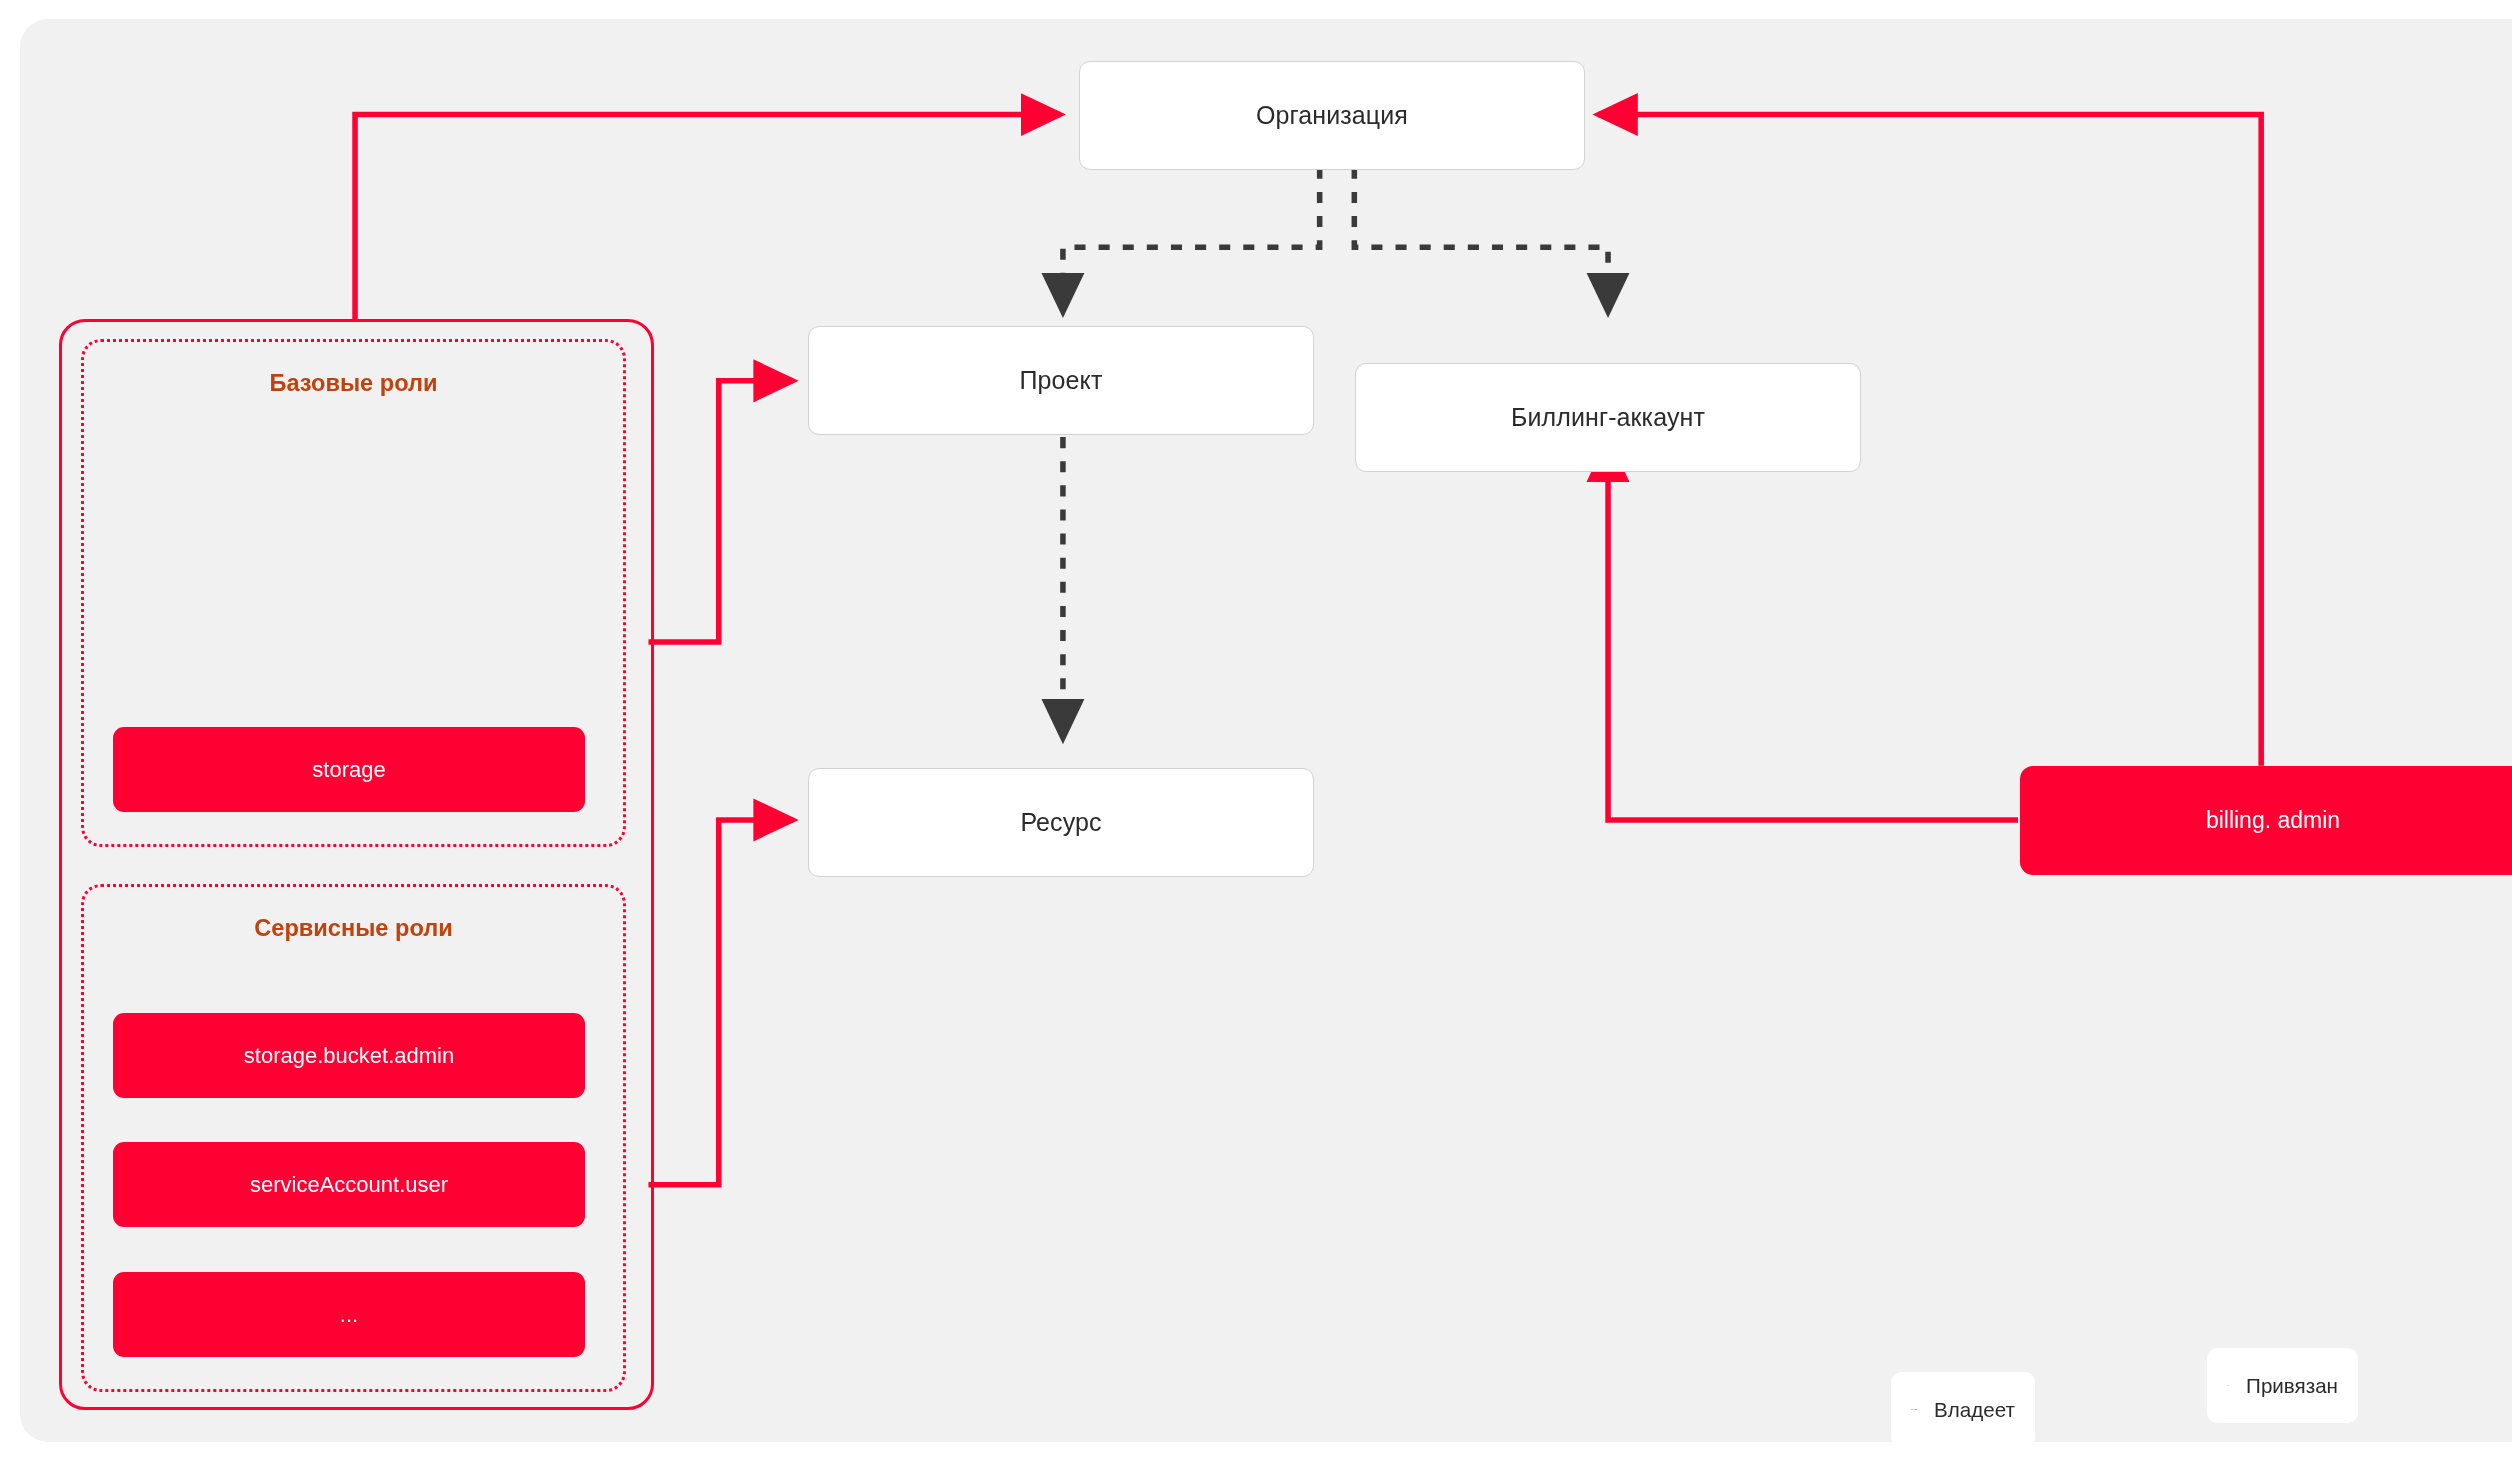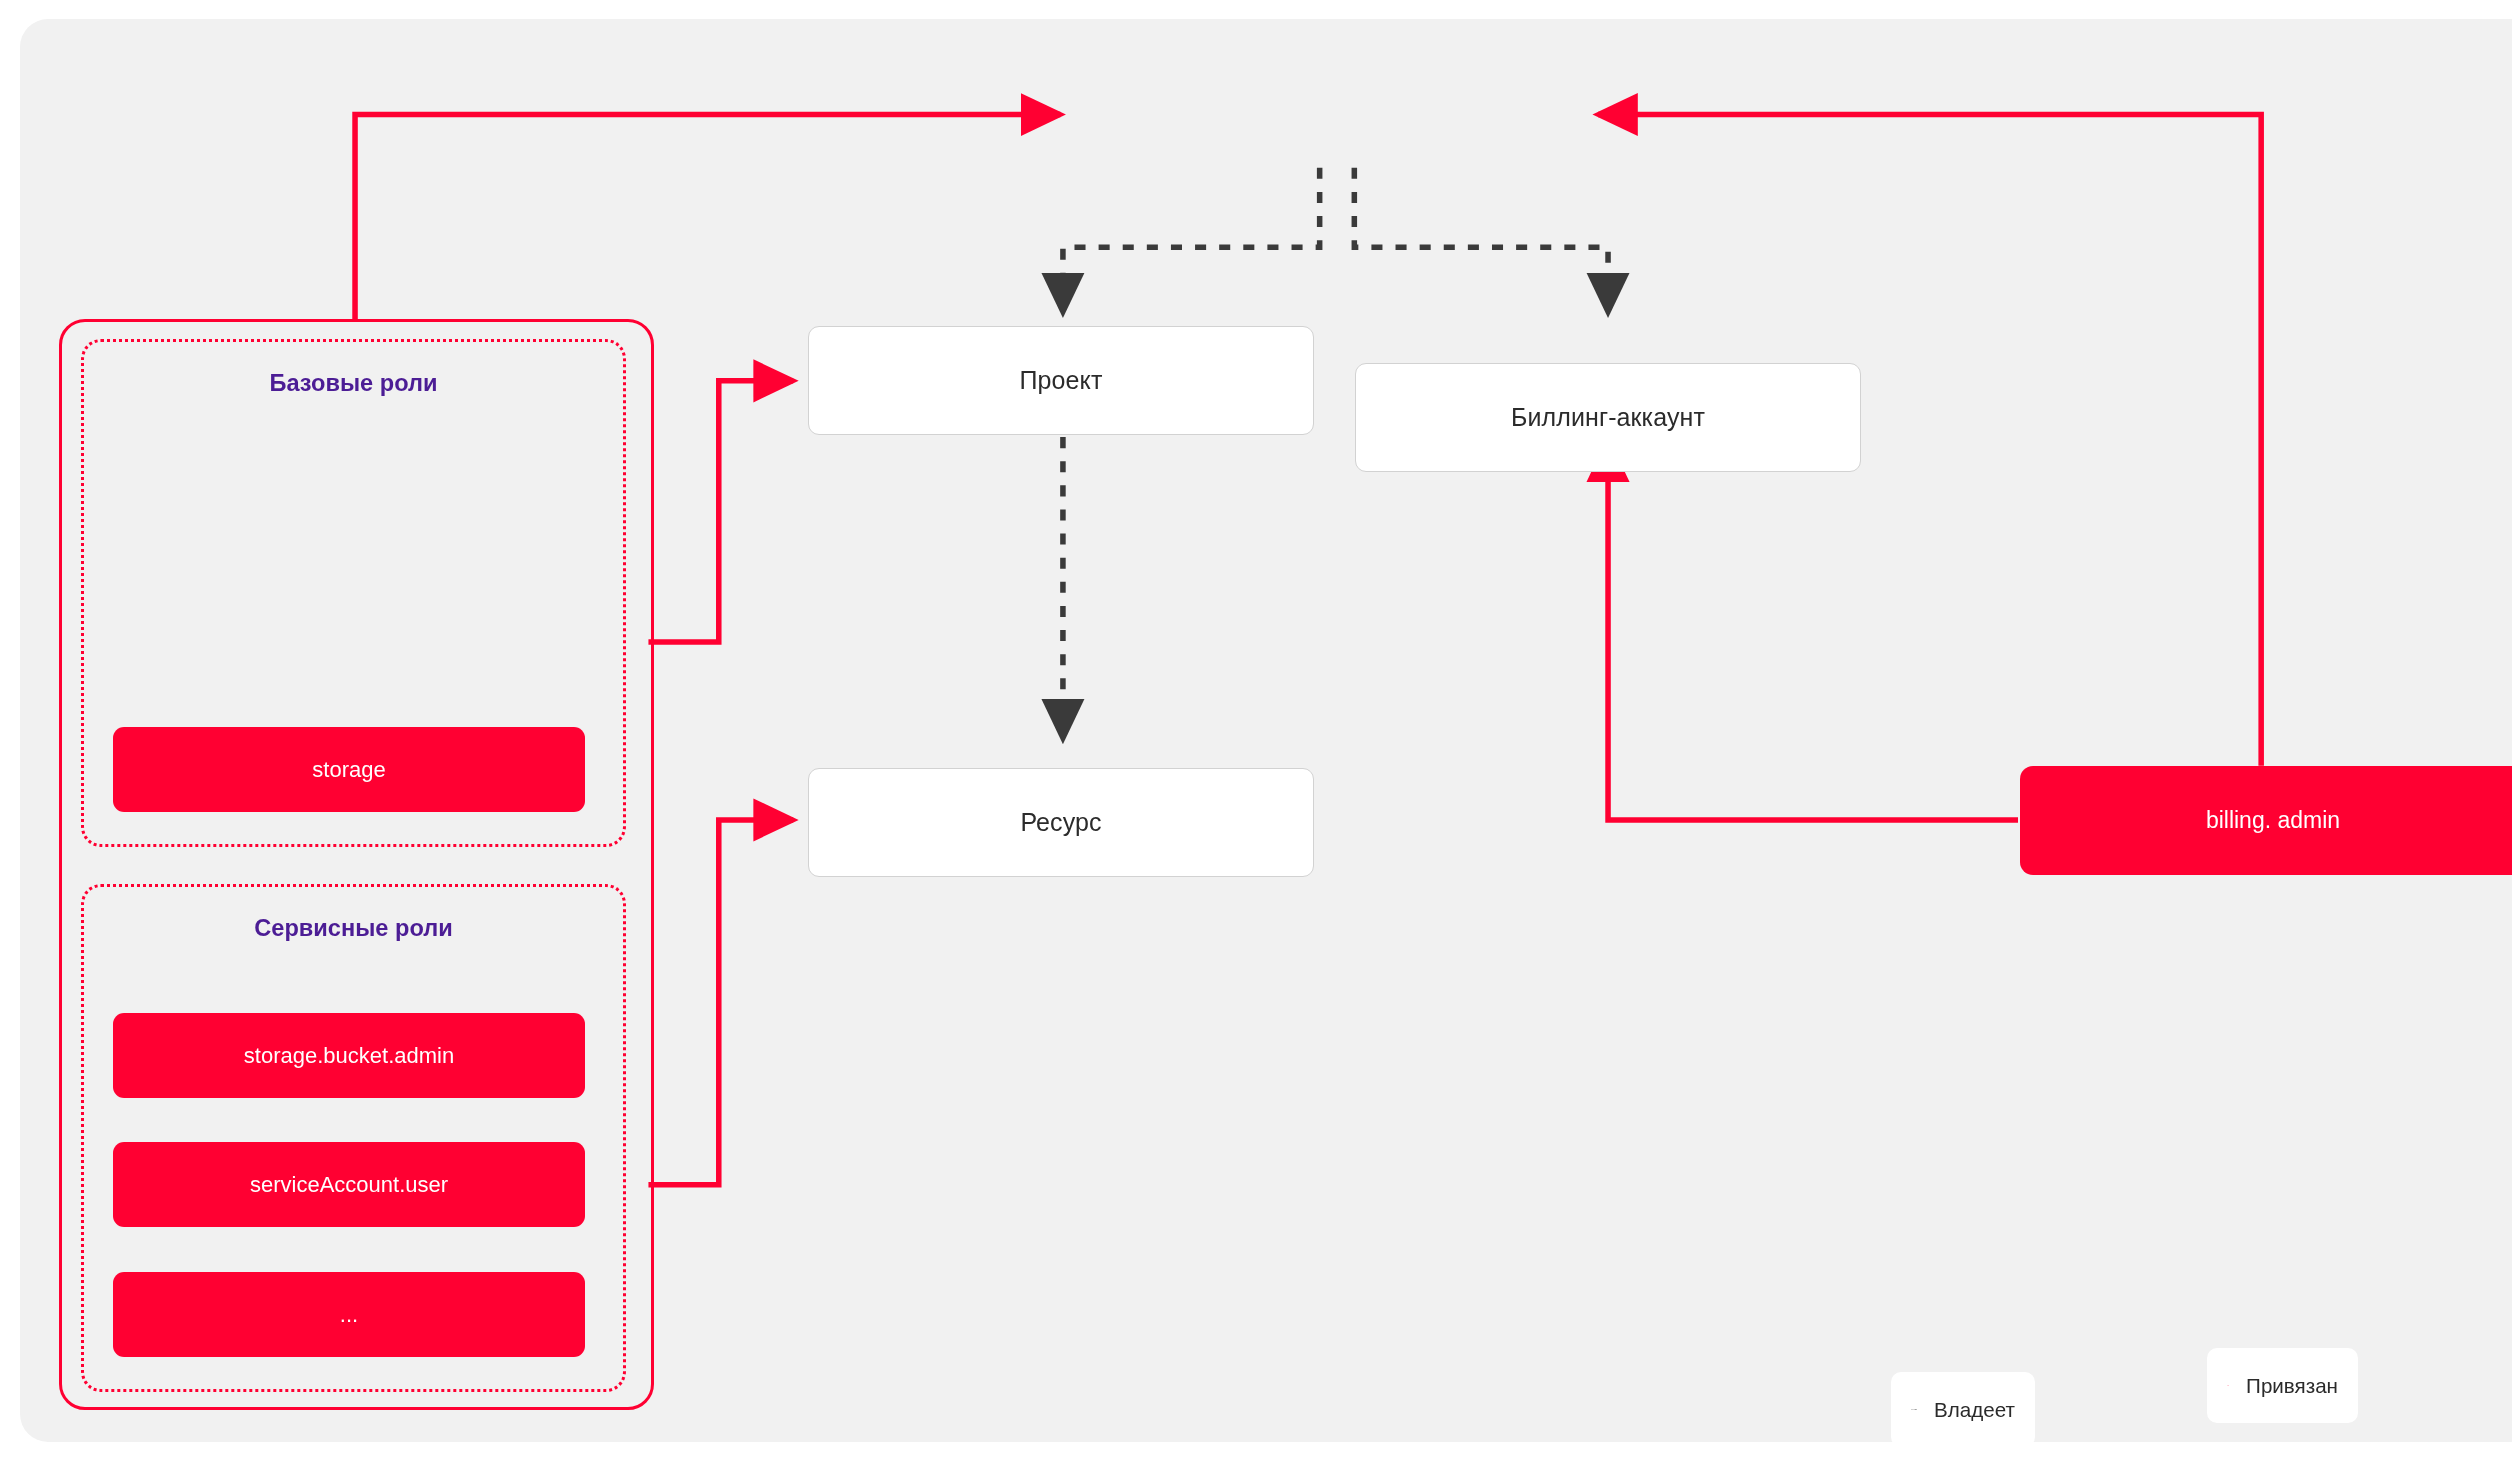--- a/index.html
+++ b/index.html
@@ -11,21 +11,21 @@
     display:flex;align-items:center;justify-content:center;
     color:#2b2b2b;font-size:25px;letter-spacing:0.1px;
   }
   .rolebox{
     position:absolute;border:3.5px solid #FF0032;border-radius:26px;background:transparent;
   }
   .rolegroup{
     position:absolute;border:3.5px dotted #FF0032;border-radius:20px;background:transparent;
   }
   .grouptitle{
-    position:absolute;width:100%;text-align:center;color:#4c1d95;
+    position:absolute;width:100%;text-align:center;color:#c2410c;
     font-size:23.6px;font-weight:bold;
   }
   .pill{
     position:absolute;background:#FF0032;border-radius:11px;
     display:flex;align-items:center;justify-content:center;
     color:#ffffff;font-size:22px;
   }
   .legend-card{
     position:absolute;background:#ffffff;border-radius:10px;
     display:flex;align-items:center;gap:17px;padding:0 20px;
@@ -76,20 +76,23 @@
 
     <g>
       <path d="M4500,1524 L4500,228 L3180,228" fill="none" stroke="#FF0032" stroke-width="11" marker-end="url(#arrowRed)"></path>
     </g>
 
     <g>
       <path d="M4016,1632 L3200,1632 L3200,880" fill="none" stroke="#FF0032" stroke-width="11" marker-end="url(#arrowRed)"></path>
     </g>
   </svg>
 
+  <div class="node" style="left:1079px;top:61px;width:504px;height:107px;">
+    <span>Организация</span>
+  </div>
 
   <div class="node" style="left:808px;top:326px;width:504px;height:107px;">
     <span>Проект</span>
   </div>
 
   <div class="node" style="left:1355px;top:326px;width:504px;height:107px;margin-top:37px;">
     <span>Биллинг-аккаунт</span>
   </div>
 
   <div class="node" style="left:808px;top:768px;width:504px;height:107px;">

